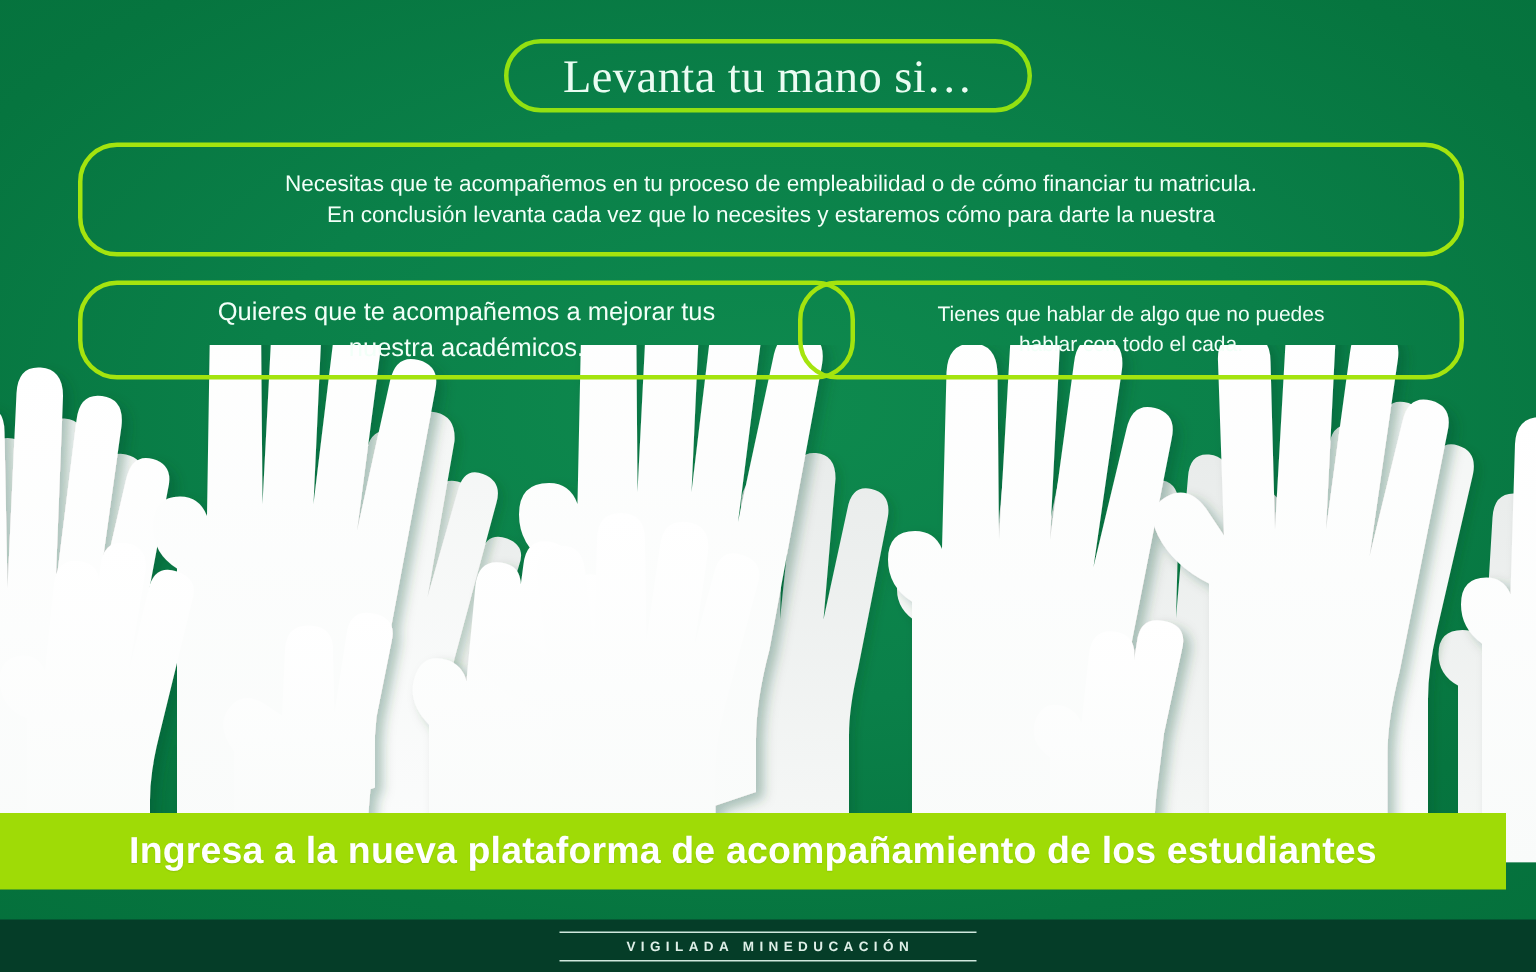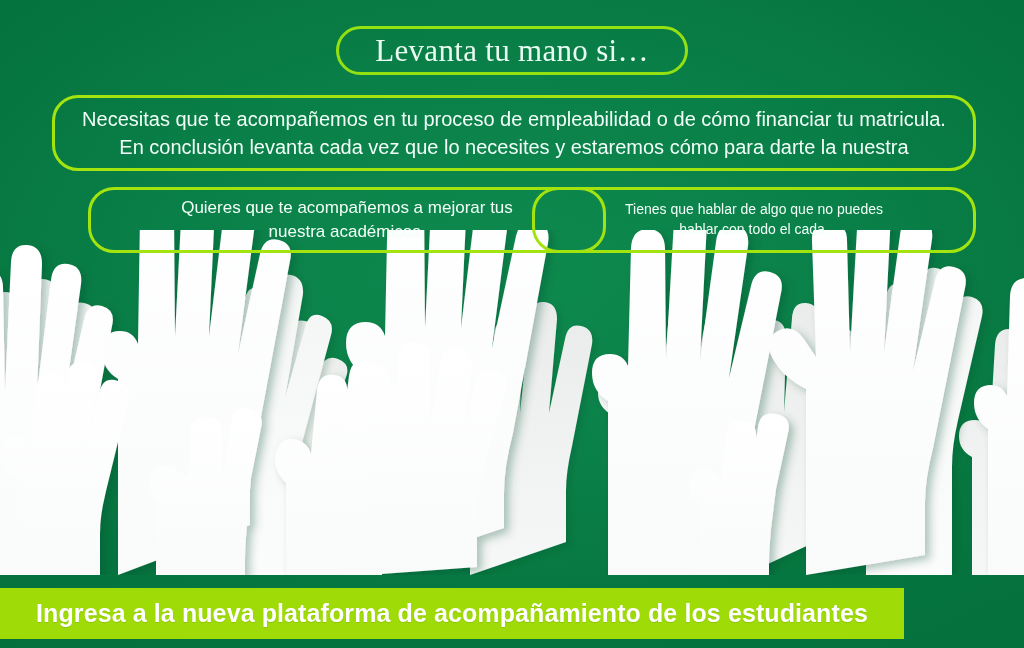--- a/index.html
+++ b/index.html
@@ -68,28 +68,27 @@
     line-height: 1.42;
     padding: 0 14px;
   }
 
   #box-wide {
     left: 52px;
     top: 95px;
     width: 924px;
     height: 76px;
   }
-  #box-wide .txt { font-size: 20px; }
+  #box-wide .txt { font-size: 15px; }
 
   #box-left {
     left: 52px;
     top: 187px;
     width: 518px;
     height: 66px;
-    margin-left: 36px;
   }
   #box-left .txt {
     font-size: 17px;
     text-align: justify;
     text-align-last: center;
   }
 
   #box-right {
     left: 532px;
     top: 187px;
@@ -99,22 +98,22 @@
   #box-right .txt {
     font-size: 14px;
     text-align: justify;
     text-align-last: center;
   }
 
   
   .banner {
     position: absolute;
     left: 0;
-    top: 588px;
-    width: 904px;
+    top: 542px;
+    width: 1004px;
     height: 51px;
     background: #9fdb06;
     display: flex;
     align-items: center;
     justify-content: center;
   }
   .banner-text {
     color: #ffffff;
     font-size: 25px;
     font-weight: bold;
@@ -312,14 +311,21 @@
     <div class="txt">
       <span>Tienes que hablar de algo que no puedes</span><br>
       <span>hablar con todo el cada.</span>
     </div>
   </div>
 
   <div class="banner">
     <div class="banner-text">Ingresa a la nueva plataforma de acompañamiento de los estudiantes</div>
   </div>
 
+  <div class="footer">
+    <div class="footer-mark">
+      <div class="footer-rule"></div>
+      <div class="footer-text">VIGILADA MINEDUCACIÓN</div>
+      <div class="footer-rule"></div>
+    </div>
+  </div>
 
 </div>
 
 </body></html>

